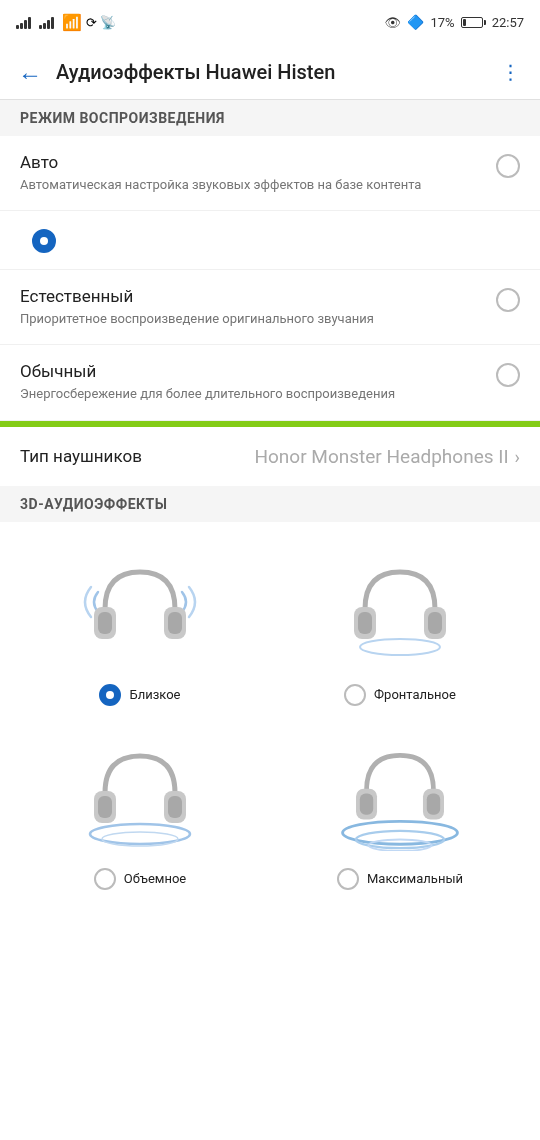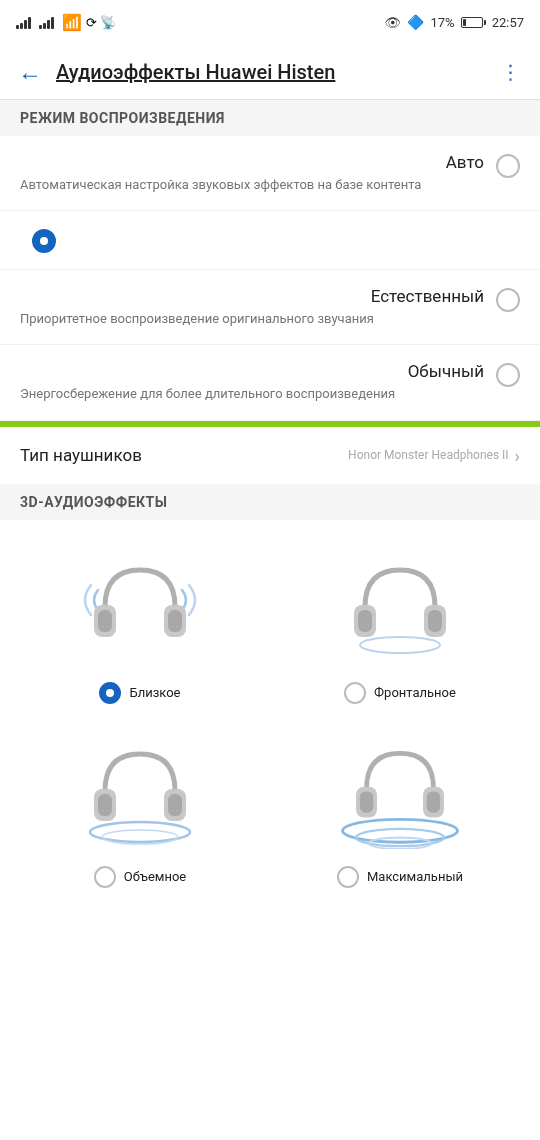--- a/index.html
+++ b/index.html
@@ -93,21 +93,20 @@
     .back-arrow {
       color: #1565c0;
       font-size: 24px;
     }
     .header-title {
       flex: 1;
       font-size: 20px;
       font-weight: 500;
       color: #212121;
       padding-left: 4px;
-      text-decoration: underline;
     }
     .header-menu {
       width: 44px;
       height: 44px;
       display: flex;
       align-items: center;
       justify-content: center;
       cursor: pointer;
     }
     .dots-icon {
@@ -140,21 +139,20 @@
       border-bottom: none;
     }
     .option-text {
       flex: 1;
     }
     .option-title {
       font-size: 17px;
       color: #212121;
       font-weight: 400;
       margin-bottom: 4px;
-      text-align: right;
     }
     .option-desc {
       font-size: 13px;
       color: #757575;
       line-height: 1.4;
     }
     .radio-circle {
       width: 24px;
       height: 24px;
       border-radius: 50%;
@@ -186,21 +184,21 @@
       background: #fff;
       border-top: 6px solid #84cc16;
       cursor: pointer;
     }
     .headphone-label {
       font-size: 17px;
       color: #212121;
       flex: 1;
     }
     .headphone-value {
-      font-size: 12px;
+      font-size: 19px;
       color: #aaa;
       margin-right: 6px;
     }
     .chevron-right {
       color: #aaa;
       font-size: 18px;
     }
 
     
     .effects-section {

